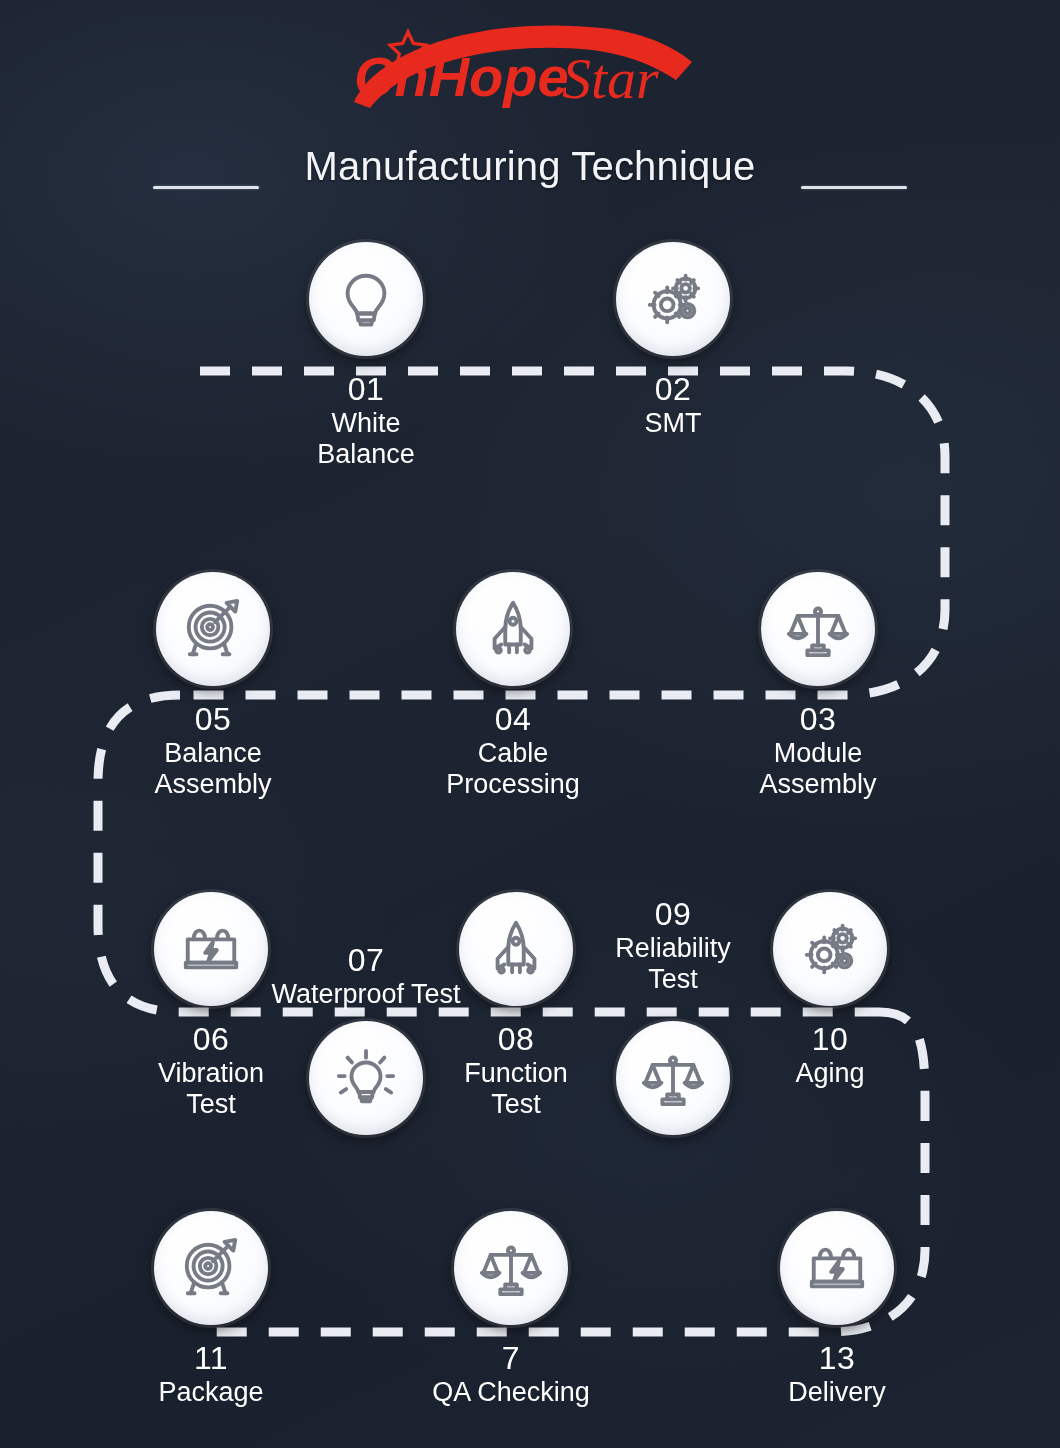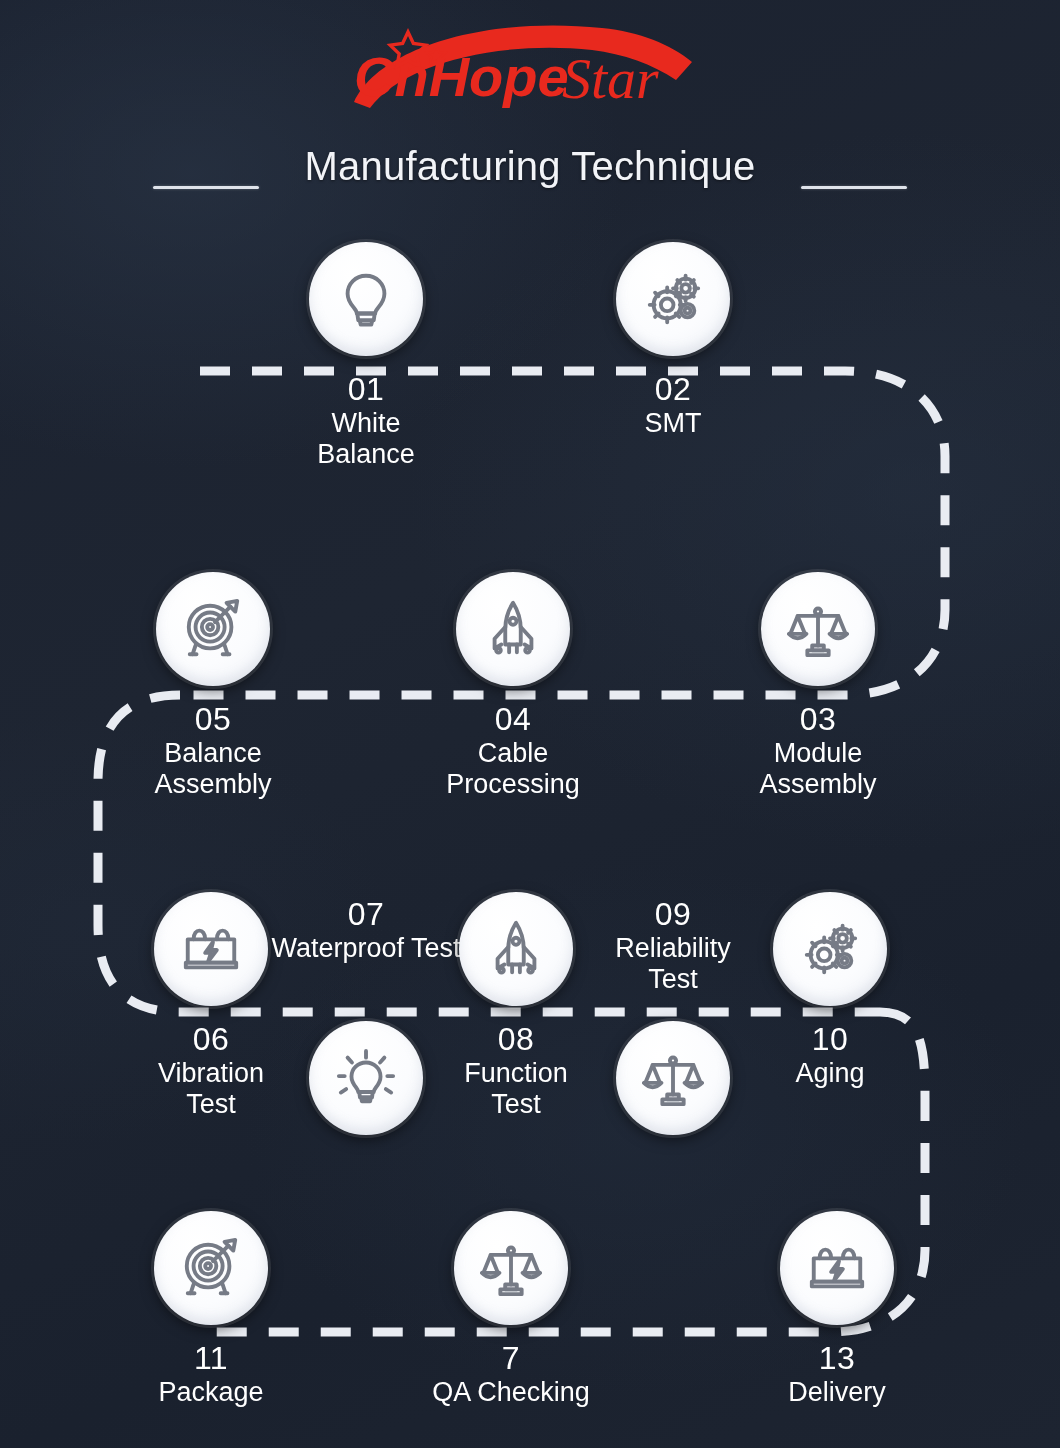--- a/index.html
+++ b/index.html
@@ -47,21 +47,21 @@
   }
   .circle svg{width:62px;height:62px;display:block;}
   .icon-st{fill:none;stroke:#767b86;stroke-width:4;stroke-linecap:round;stroke-linejoin:round;}
   .label{
     position:absolute;left:-130px;width:260px;text-align:center;
     color:#ffffff;line-height:1.16;pointer-events:none;
   }
   .lab-num{font-size:32px;font-weight:400;letter-spacing:.5px;}
   .lab-txt{font-size:27px;font-weight:400;}
   .label.narrow{left:-105px;width:210px;}
-  .label.wide{left:-170px;width:340px;}
+  .label.wide{left:-170px;width:340px;margin-top:46px;}
 </style>
 </head>
 <body>
 
 <div id="stage">
 
   <div id="logo">
     <svg viewBox="0 0 380 96" width="380" height="96" aria-hidden="true">
 
       <path d="M14 84 C 40 28 150 -2 262 10 C 300 14 330 26 352 44 L 336 62 C 312 46 284 36 252 32 C 158 22 62 46 30 90 Z" fill="#e8291e"></path>

